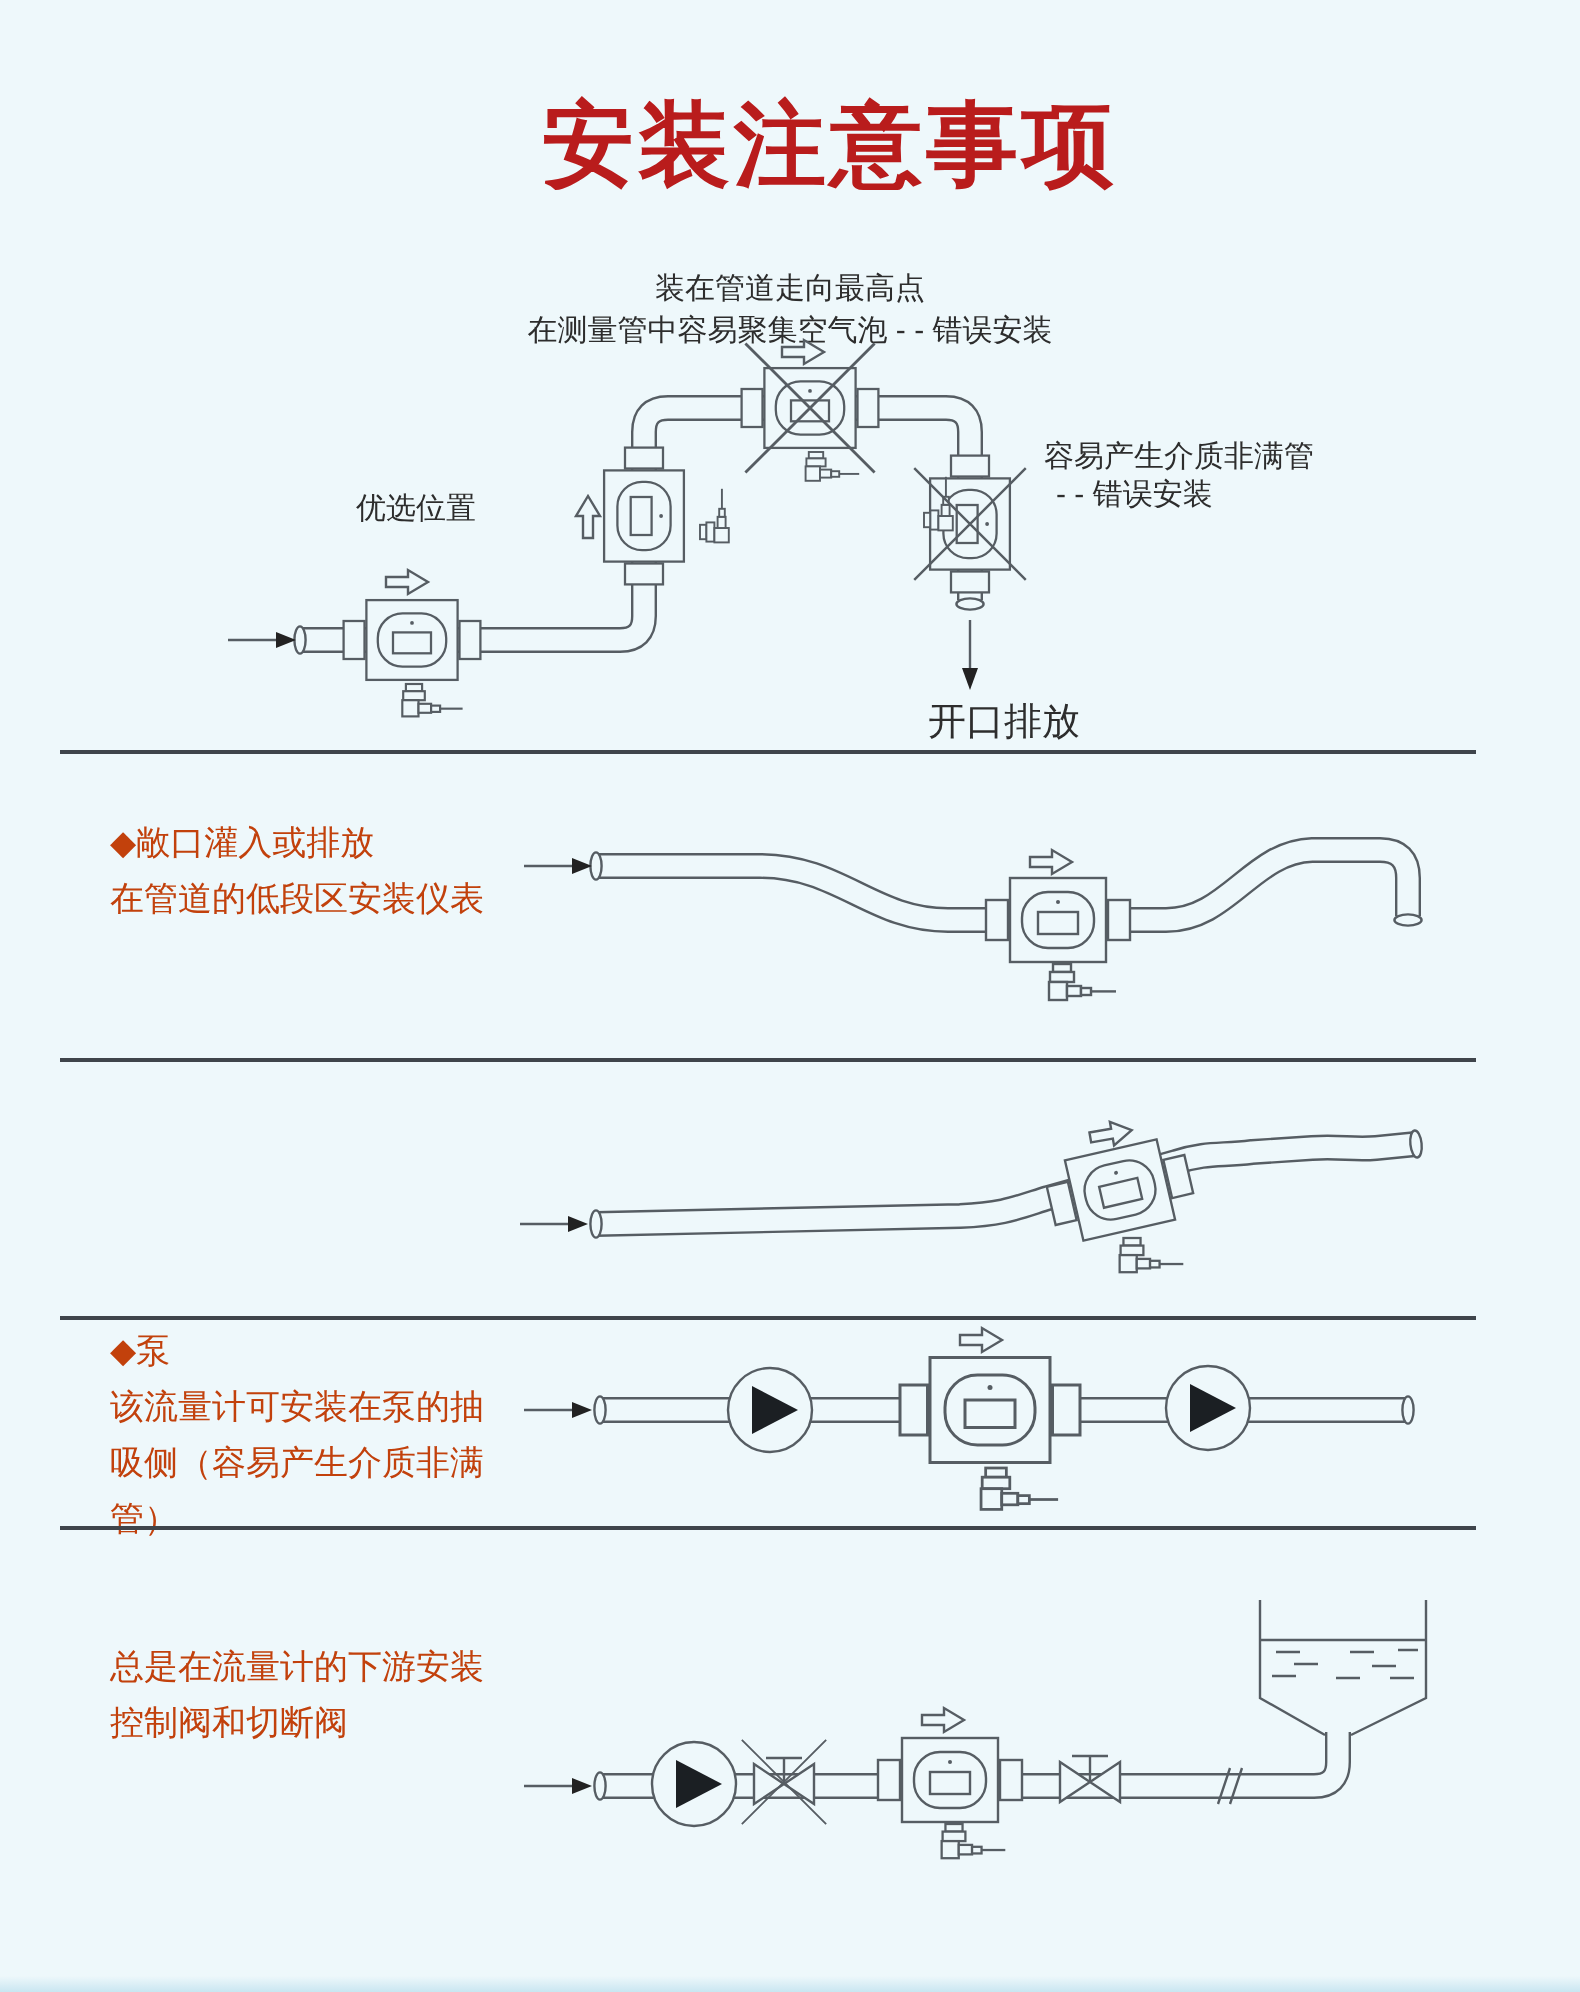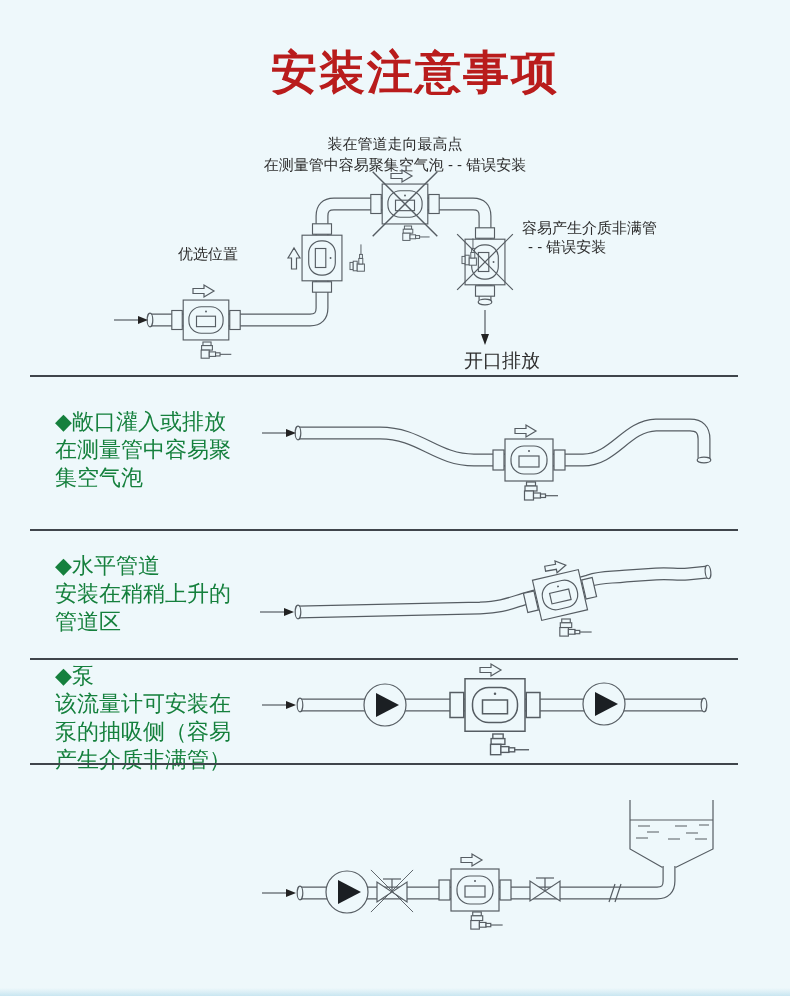--- a/index.html
+++ b/index.html
@@ -9,21 +9,21 @@
     font-family:"Liberation Sans","DejaVu Sans",sans-serif;
   }
   .page{position:absolute;inset:0;}
   .title{
     position:absolute;left:0;top:42px;width:790px;text-align:center;
     font-size:46px;font-weight:bold;color:#b91c1c;letter-spacing:2px;padding-left:20px;
   }
   .divider{position:absolute;left:30px;width:708px;height:2px;background:#3f454b;}
   .sec-text{
     position:absolute;left:55px;width:192px;
-    font-size:22px;line-height:28px;color:#15803d;
+    font-size:17px;line-height:28px;color:#c2410c;
   }
   svg.diag{position:absolute;overflow:visible;}
   .shape{fill:#eef8fb;stroke:#565d63;stroke-width:1.2px;}
   .ln{fill:none;stroke:#565d63;stroke-width:1.2px;}
   .lnx{fill:none;stroke:#565d63;stroke-width:1.5px;}
   .pipe-o{fill:none;stroke:#565d63;stroke-width:13px;stroke-linejoin:round;}
   .pipe-i{fill:none;stroke:#eef8fb;stroke-width:10.6px;stroke-linejoin:round;}
   .dtext{font-size:15px;fill:#2d2d2d;}
   .dtext-lg{font-size:19px;fill:#2d2d2d;}
   .bottom-strip{position:absolute;left:0;bottom:0;width:790px;height:8px;
@@ -150,21 +150,21 @@
     <g>
       <line class="ln" x1="415" y1="182" x2="415" y2="208"></line>
       <path d="M 411 206 L 415 217 L 419 206 Z" fill="#222"></path>
     </g>
   </svg>
 
   <div class="divider" style="top:375px"></div>
 
   <div class="sec-text" style="top:408px">
     <div>◆敞口灌入或排放</div>
-    <div>在测量管中容易聚集空气泡</div>
+    <div>在管道的低段区安装仪表</div>
   </div>
 
   <svg class="diag" style="left:258px;top:398px" width="482" height="127" viewBox="0 0 482 127">
     <g>
       <path class="pipe-o" d="M 40 35 H 122 C 162 35, 178 62, 216 62 H 325 C 356 62, 368 28, 398 27 H 432 Q 446 27, 446 41 V 60"></path>
       <path class="pipe-i" d="M 40 35 H 122 C 162 35, 178 62, 216 62 H 325 C 356 62, 368 28, 398 27 H 432 Q 446 27, 446 41 V 60"></path>
     </g>
     <use href="#cap-v" x="40" y="35"></use>
     <use href="#farr" x="36" y="35"></use>
     <use href="#cap-h" x="446" y="62"></use>
@@ -174,24 +174,20 @@
         </g>
       <use href="#flow-arrow" x="267" y="33"></use>
       <g transform="translate(273,84)">
           <use href="#drain"></use>
         </g>
     </g>
   </svg>
 
   <div class="divider" style="top:529px"></div>
 
-  <div class="sec-text" style="top:552px">
-    <div>◆水平管道</div>
-    <div>安装在稍稍上升的管道区</div>
-  </div>
 
   <svg class="diag" style="left:258px;top:548px" width="482" height="105" viewBox="0 0 482 105">
     <g>
       <path class="pipe-o" d="M 40 64 L 222 60 C 244 59, 250 56, 266 51 L 330 33 C 346 28, 352 30, 368 28 L 398 26 C 412 25, 418 27, 430 26 L 450 24"></path>
       <path class="pipe-i" d="M 40 64 L 222 60 C 244 59, 250 56, 266 51 L 330 33 C 346 28, 352 30, 368 28 L 398 26 C 412 25, 418 27, 430 26 L 450 24"></path>
     </g>
     <use href="#cap-v" x="40" y="64"></use>
     <use href="#farr" x="34" y="64"></use>
     <g transform="translate(450,24) rotate(-6)">
         <use href="#cap-v"></use>
@@ -237,20 +233,21 @@
       <use href="#flow-arrow" x="232" y="12"></use>
       <g transform="translate(240,76) scale(1.15)">
           <use href="#drain"></use>
         </g>
     </g>
   </svg>
 
   <div class="divider" style="top:763px"></div>
 
   <div class="sec-text" style="top:820px">
+    <div>总是在流量计的下游安装控制阀和切断阀</div>
   </div>
 
   <svg class="diag" style="left:258px;top:792px" width="482" height="162" viewBox="0 0 482 162">
     <g>
       <path class="pipe-o" d="M 42 101 H 399 Q 411 101 411 89 V 74"></path>
       <path class="pipe-i" d="M 42 101 H 399 Q 411 101 411 89 V 74"></path>
     </g>
     <use href="#cap-v" x="42" y="101"></use>
     <use href="#farr" x="36" y="101"></use>
 

